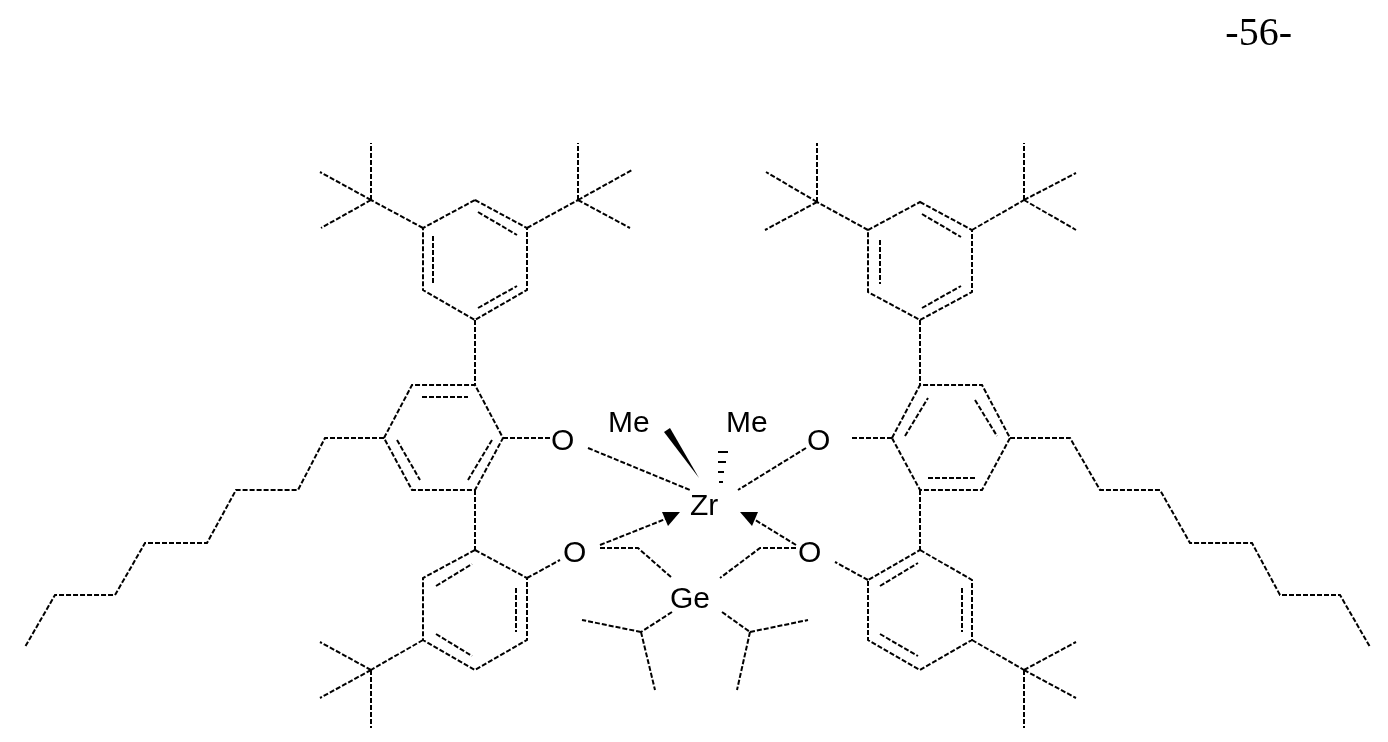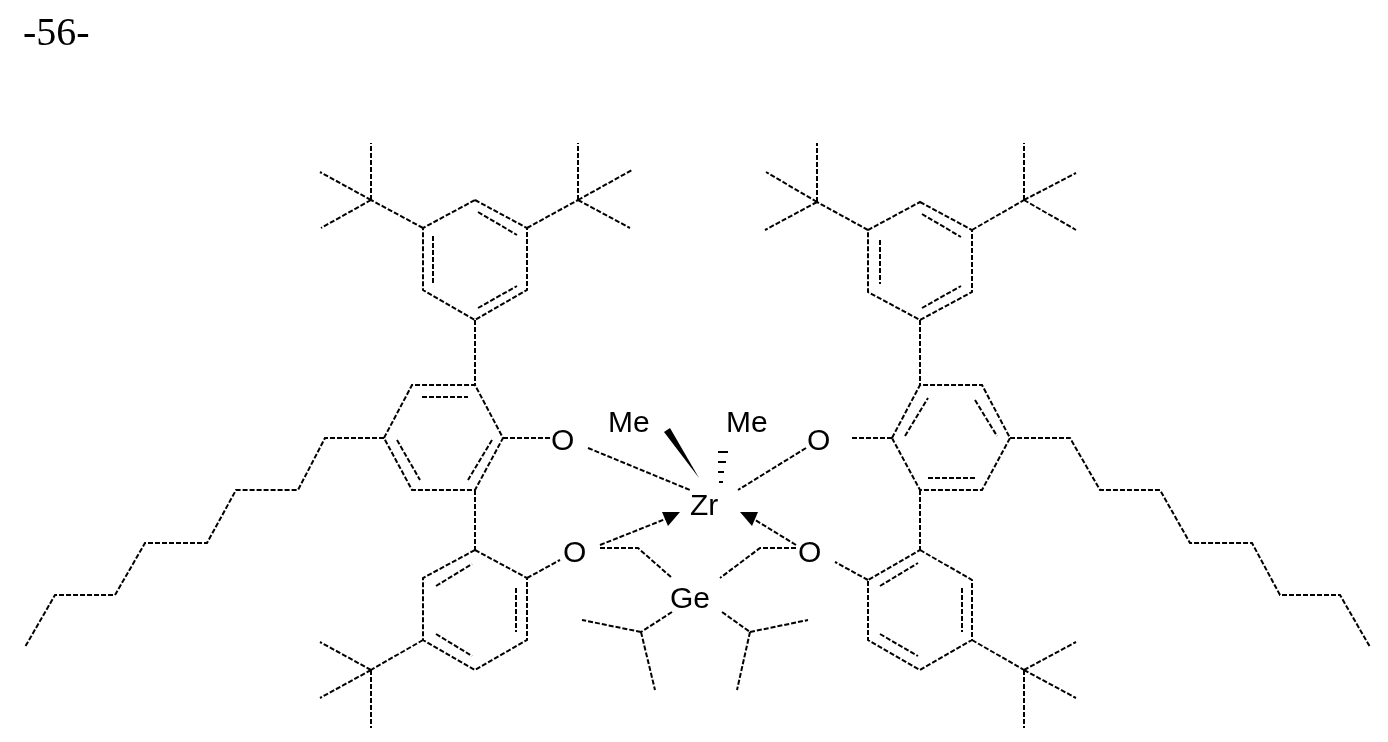--- a/index.html
+++ b/index.html
@@ -1,17 +1,17 @@
 <!DOCTYPE html>
 <html><head>
 <meta charset="utf-8">
 <style>
   html, body { margin:0; padding:0; background:#ffffff; }
   body { width:1388px; height:742px; position:relative; overflow:hidden; font-family:"Liberation Serif", serif; }
-  .page-number { position:absolute; left:0; top:8px; width:1292px; text-align:left; font-family:"Liberation Serif", serif; font-size:40px; color:#000;padding-left:23px; }
+  .page-number { position:absolute; left:0; top:8px; width:1292px; text-align:right; font-family:"Liberation Serif", serif; font-size:40px; color:#000; }
   svg { position:absolute; left:0; top:0; }
   .bond { stroke:#000; stroke-width:2; stroke-dasharray:5 2; fill:none; }
   .bond-inner { stroke:#000; stroke-width:2; stroke-dasharray:5 2; fill:none; }
   .atom-label { font-family:"Liberation Sans", sans-serif; font-size:30px; fill:#000; }
 </style>
 </head>
 <body>
 
 <div class="page-number">-56-</div>
 

